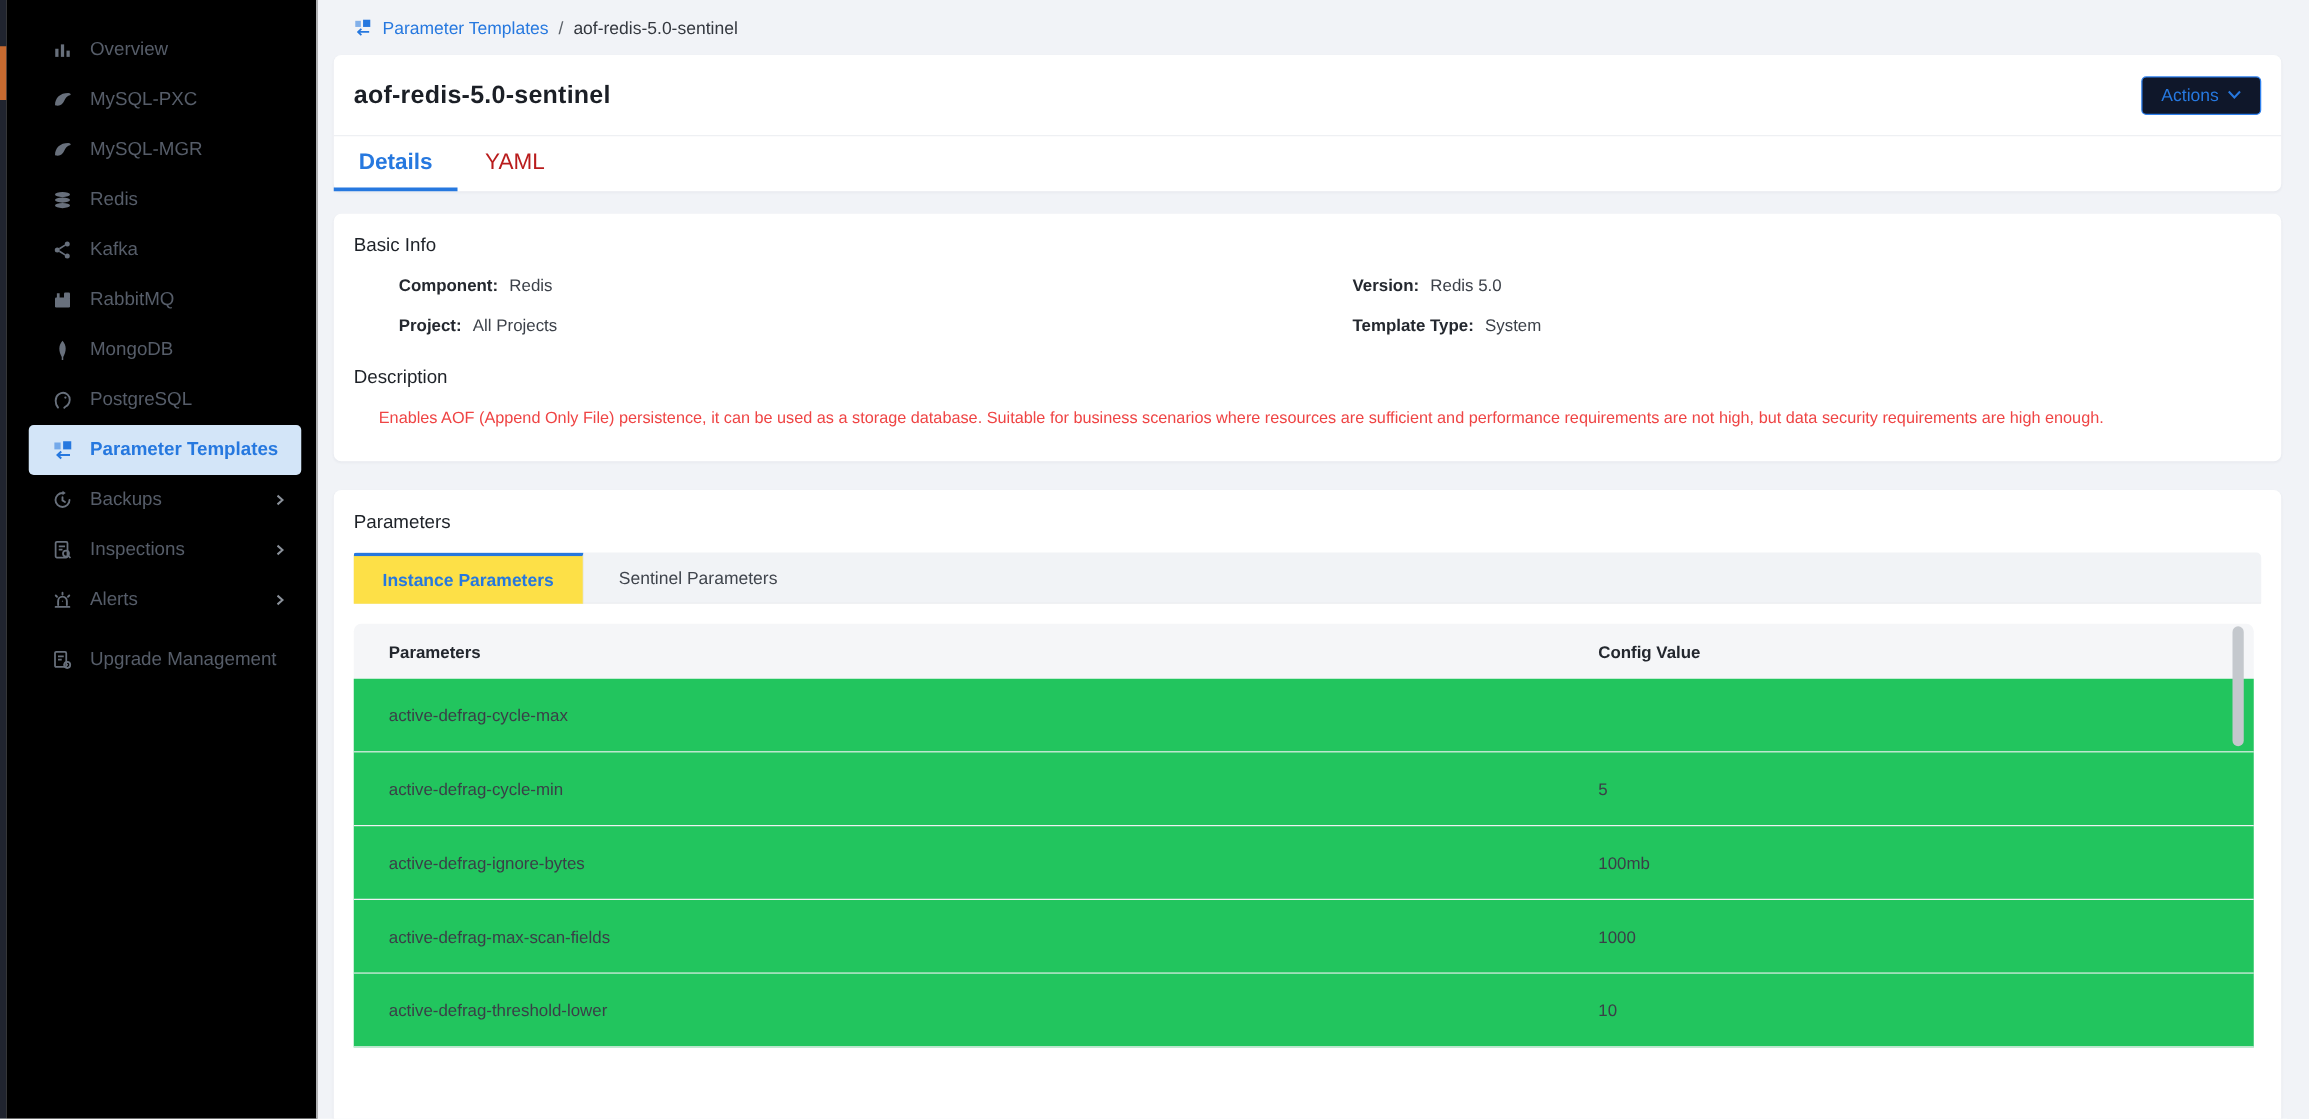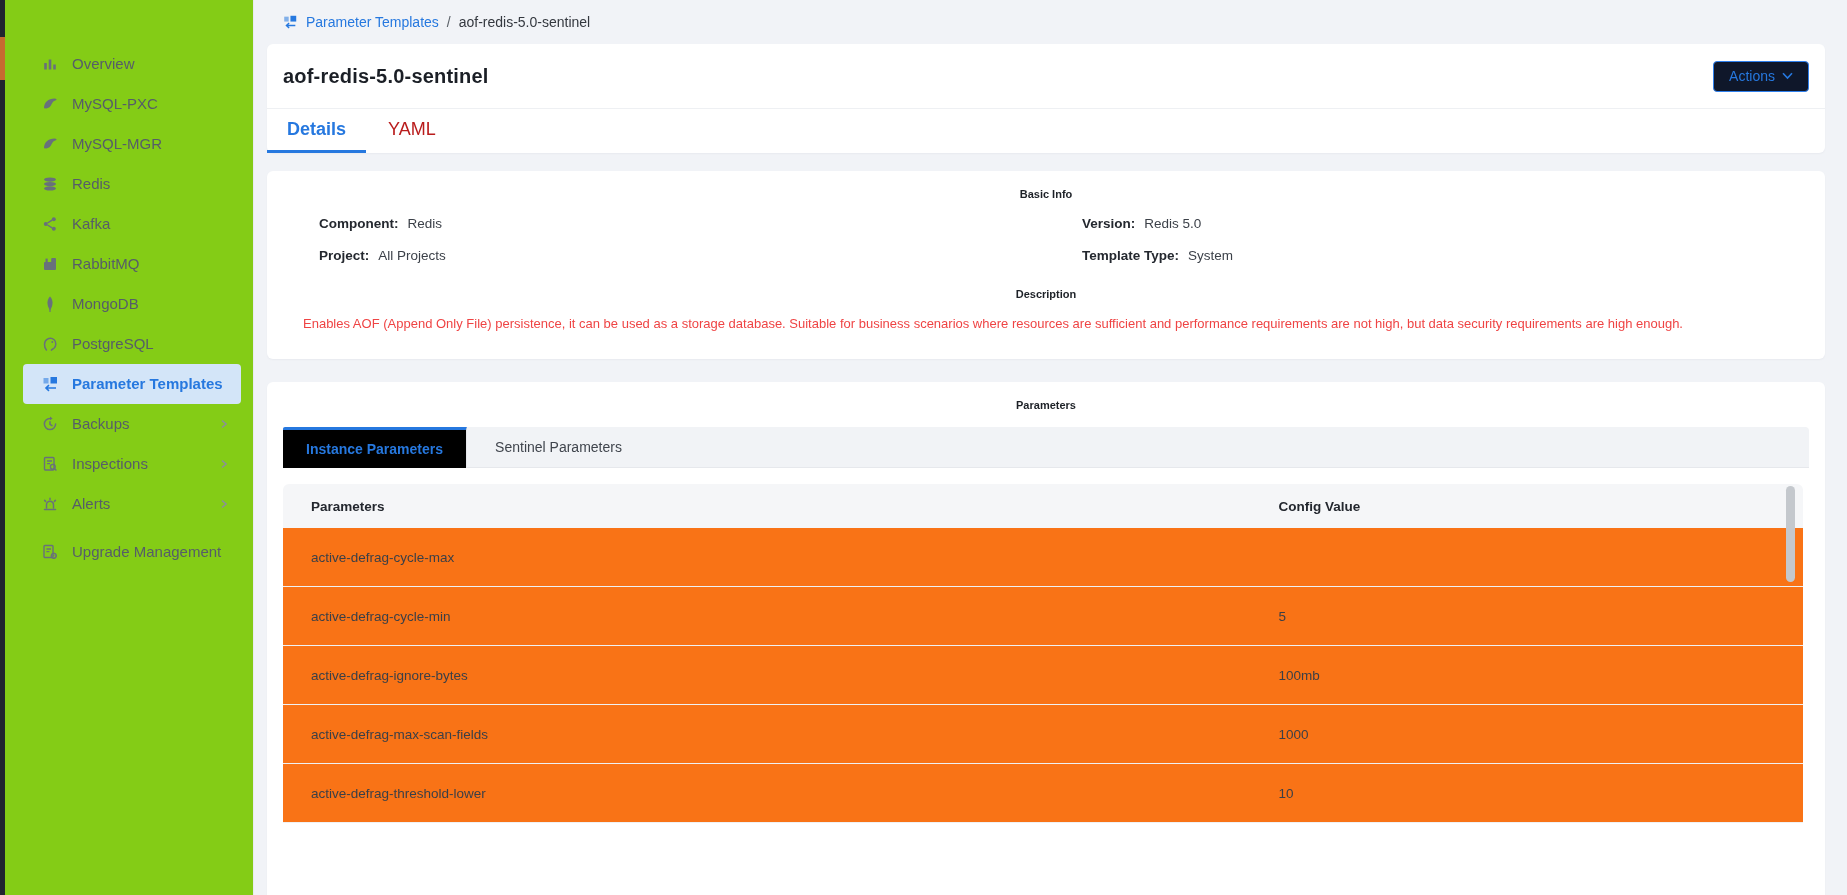--- a/index.html
+++ b/index.html
@@ -10,23 +10,23 @@
     background:#f1f3f7;
     color:#34383f;
   }
   
   .rail { width:5px; background:#20242f; position:relative; flex:0 0 auto; }
   .rail-accent { position:absolute; top:37px; left:0; width:5px; height:43px; background:#c76a30; }
 
   
   .sidebar {
     width:249px; flex:0 0 auto;
-    background:#84cc16;
+    background:#000000;
     border-right:1px solid #e9ebee;
-    padding-top:44px;
+    padding-top:20px;
   }
   .nav-item {
     display:flex; align-items:center;
     min-height:40px;
     margin:0 12px 0 18px;
     padding:0 10px 0 18px;
     gap:13px;
     font-size:15px; color:#565d69;
     border-radius:4px;
     cursor:pointer;
@@ -59,43 +59,43 @@
     color:#2678df; font-size:14px; font-family:inherit; cursor:pointer;
   }
   .actions-btn svg { width:11px; height:8px; }
   .page-tabs { height:44px; display:flex; align-items:stretch; }
   .ptab-top { display:flex; align-items:center; font-size:18px; cursor:pointer; }
   .ptab-top.active { color:#2678df; font-weight:700; border-bottom:3px solid #2678df; padding:0 20px; }
   .ptab-top.plain { color:#b91c1c; font-weight:500; padding:0 22px; border-bottom:3px solid transparent; }
 
   
   .card-info { margin-top:18px; padding:17px 16px 27px; }
-  .sec-heading { font-size:11px; font-weight:700; color:#1d2127;text-align:center; }
+  .sec-heading { font-size:15px; font-weight:400; color:#1d2127; }
   .info-cols { display:grid; grid-template-columns:1fr 1fr; margin-top:15px; }
   .info-col { display:flex; flex-direction:column; gap:15px; }
   .field { padding-left:20px; font-size:13.5px; line-height:17px; }
   .field .flabel { font-weight:700; color:#24282f;margin-left:16px; }
   .field .fvalue { color:#3c4149; margin-left:9px; }
   .desc-heading { margin-top:24px; }
   .desc-text { margin-top:15px; padding-left:20px; font-size:13px; color:#ef4444; line-height:17px; }
 
   
   .card-params { margin-top:23px; padding:17px 16px 0; min-height:600px; }
   .param-tabbar { margin-top:16px; height:41px; background:#f1f3f6; border-radius:4px 4px 0 0; display:flex; border-bottom:1px solid #e6e8ec; }
   .ptab2 { display:flex; align-items:center; justify-content:center; font-size:14px; cursor:pointer; }
   .ptab2.active {
-    width:184px; background:#000000; color:#2678df; font-weight:700;
+    width:184px; background:#fde047; color:#2678df; font-weight:700;
     border-top:3px solid #2678df; border-right:1px solid #e6e8ec;
     margin-bottom:-1px; border-radius:2px 0 0 0;
   }
   .ptab2.plain { width:183px; color:#40454d; font-weight:500; }
 
   .table-wrap { margin-top:16px; margin-right:6px; position:relative; }
   .thead { display:flex; align-items:center; background:#f5f6f8; height:44px; border-radius:6px 6px 0 0; font-size:13.5px; font-weight:700; color:#23272e; }
-  .trow { display:flex; align-items:center; height:59px; background:#f97316; border-bottom:1px solid #eff1f3; font-size:13.5px; color:#3a3f47; }
+  .trow { display:flex; align-items:center; height:59px; background:#22c55e; border-bottom:1px solid #eff1f3; font-size:13.5px; color:#3a3f47; }
   .col-param { width:65.5%; padding-left:28px; }
   .col-value { flex:1; }
   .vscroll-thumb { position:absolute; top:2px; right:8px; width:9px; height:96px; border-radius:5px; background:#c4c8cd; cursor:pointer; }
 
   svg { display:block; }
 </style>
 </head>
 <body>
 
 <div class="rail">

